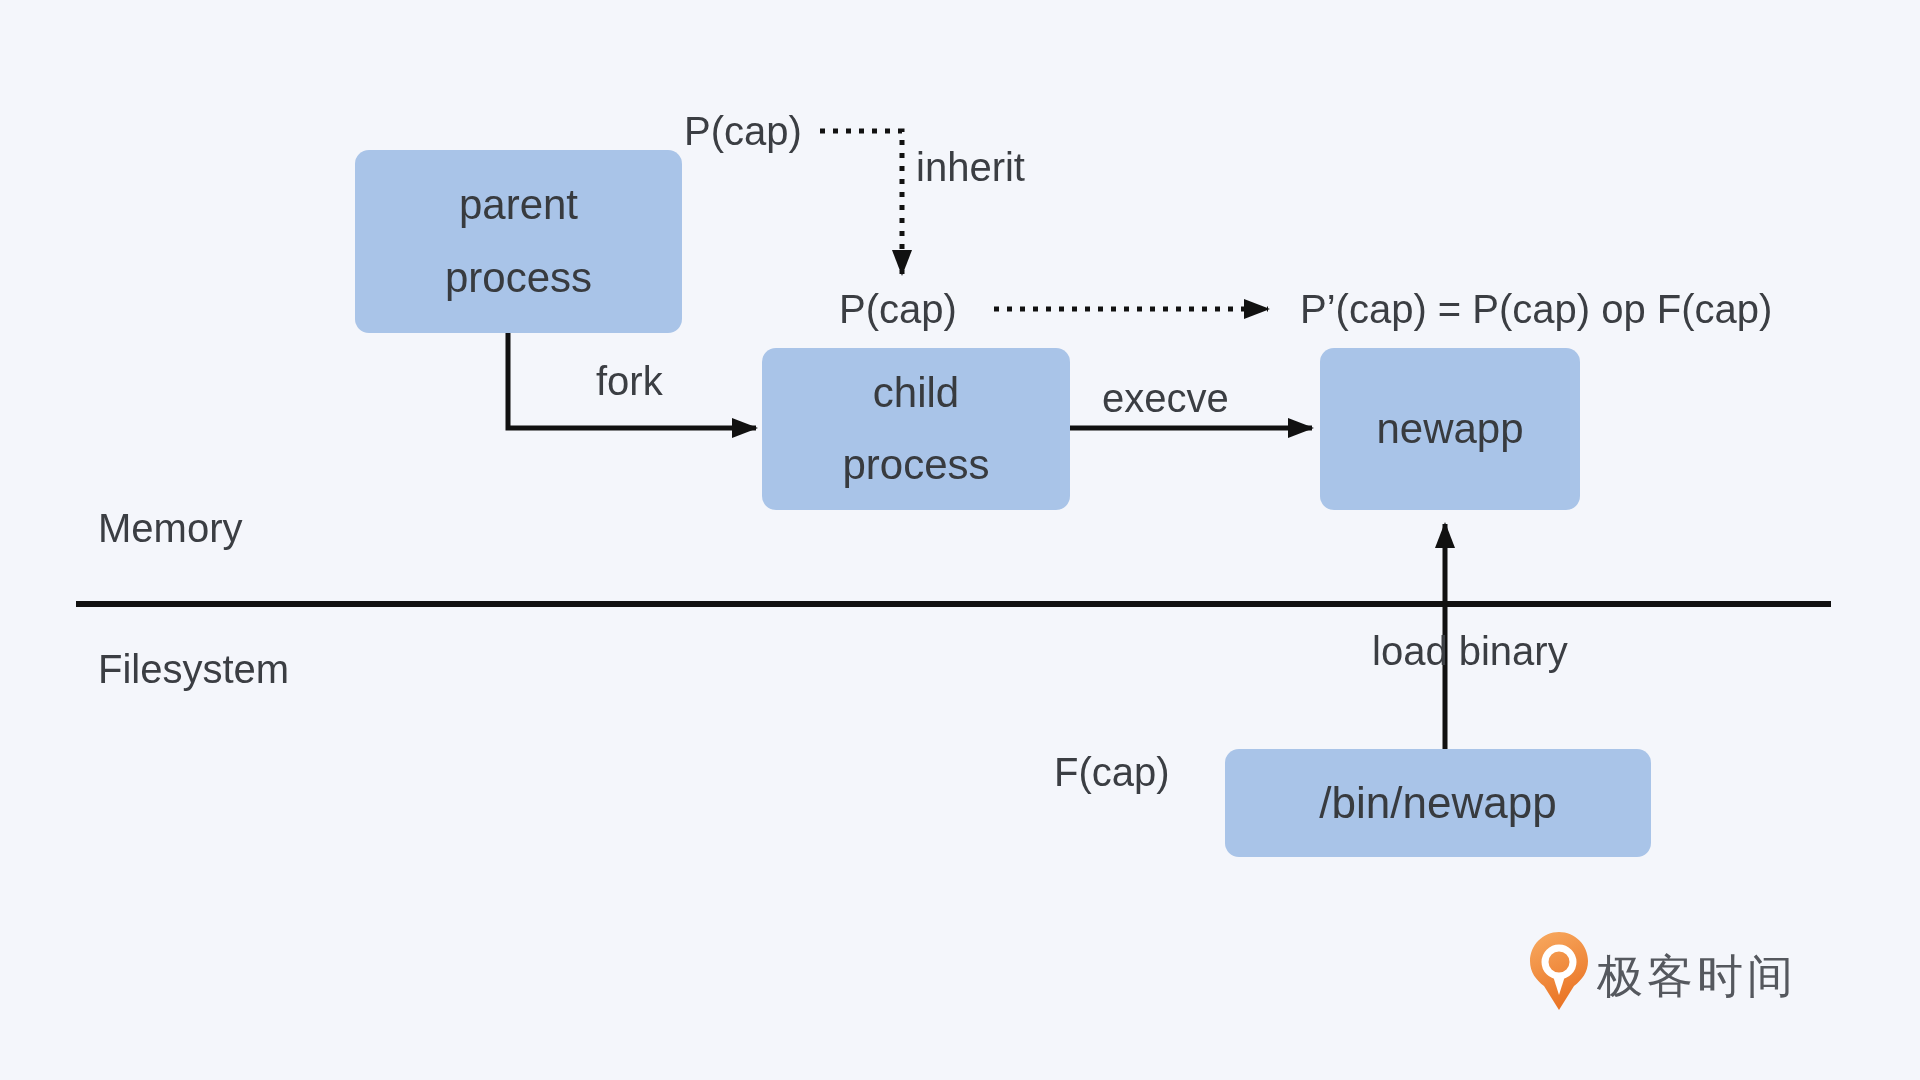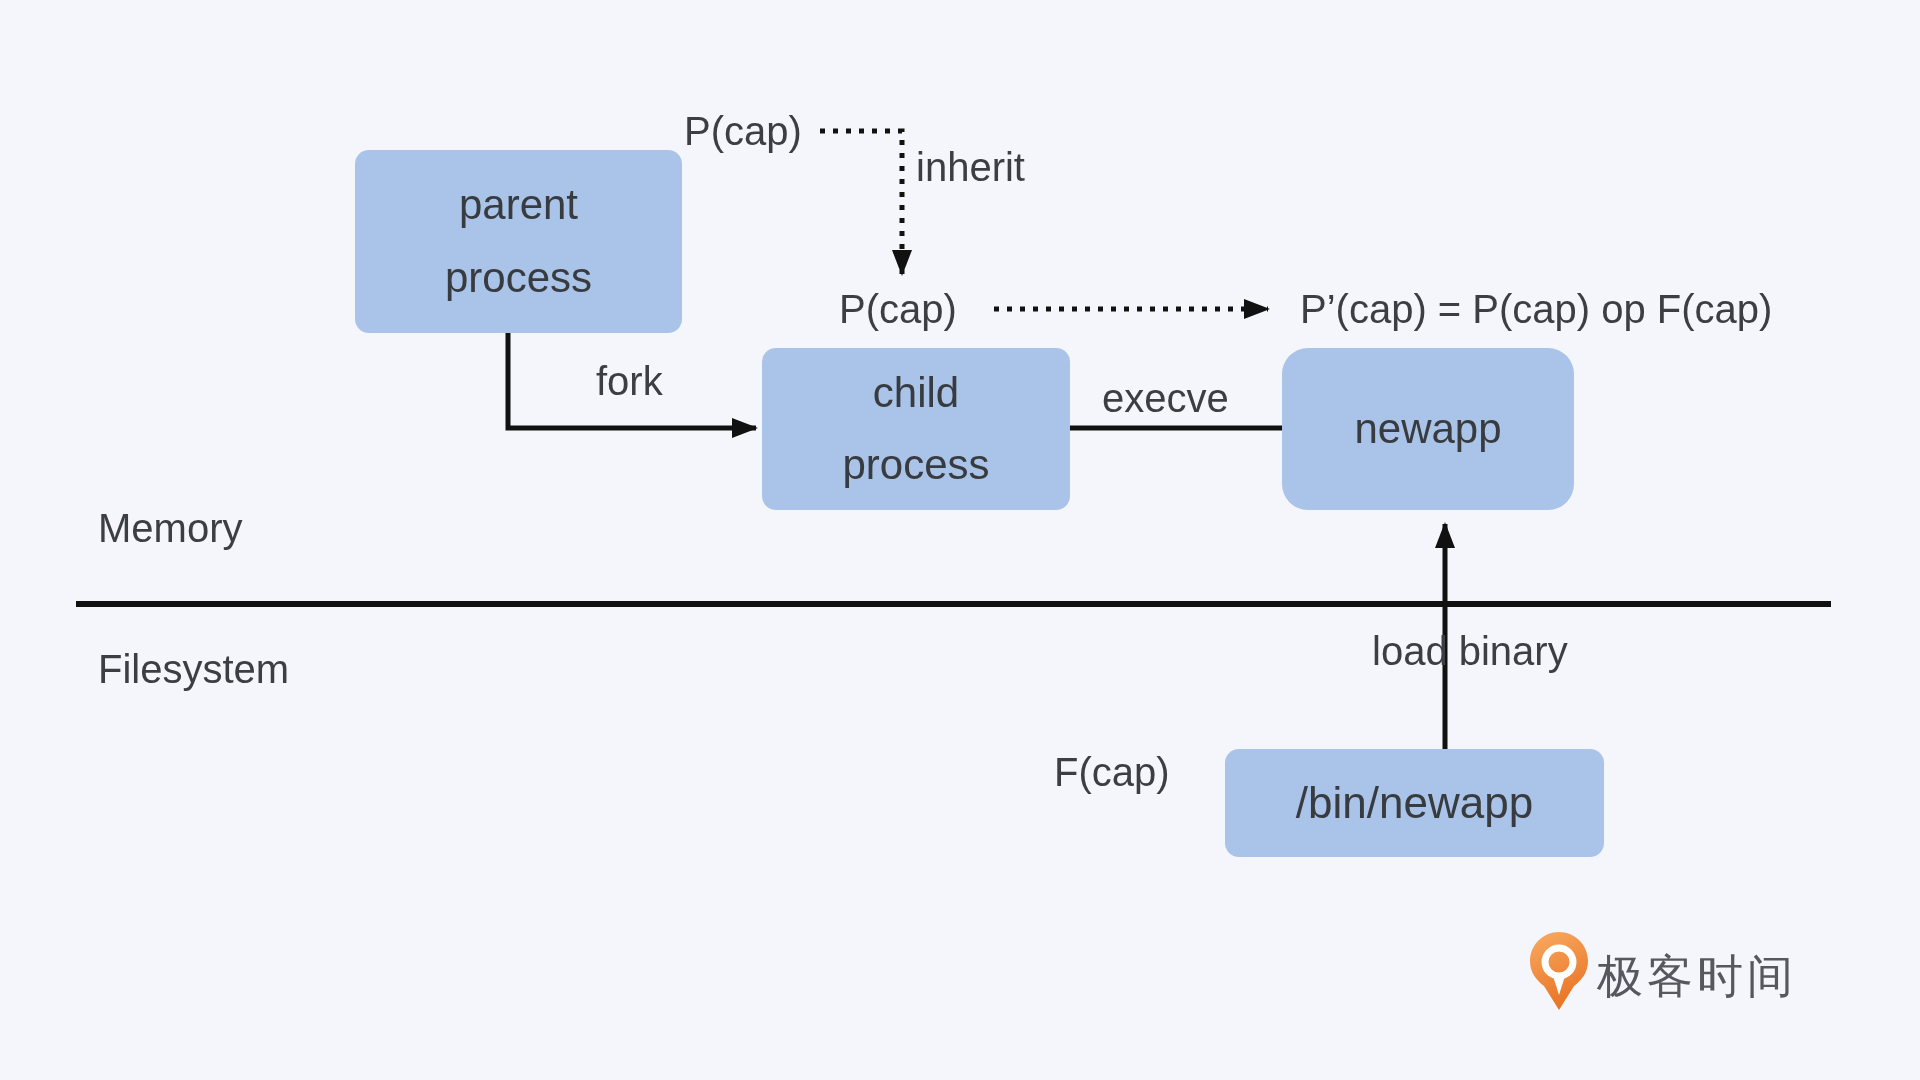--- a/index.html
+++ b/index.html
@@ -91,25 +91,25 @@
   <div class="node" style="left:355px; top:116px; width:327px; height:183px;margin-top:34px;">
     <div>parent</div>
     <div>process</div>
   </div>
 
   <div class="node" style="left:762px; top:348px; width:308px; height:162px;">
     <div>child</div>
     <div>process</div>
   </div>
 
-  <div class="node" style="left:1282px; top:348px; width:292px; height:162px;border-radius:26px;">
+  <div class="node" style="left:1320px; top:348px; width:260px; height:162px;">
     <div>newapp</div>
   </div>
 
-  <div class="node" style="left:1225px; top:749px; width:379px; height:108px; font-size:44px;">
+  <div class="node" style="left:1225px; top:749px; width:426px; height:108px; font-size:44px;">
     <div>/bin/newapp</div>
   </div>
 
   <div class="label" style="left:684px; top:131px;">P(cap)</div>
 
   <div class="label" style="left:916px; top:167px;">inherit</div>
 
   <div class="label" style="left:839px; top:309px;">P(cap)</div>
 
   <div class="label" style="left:1300px; top:309px;">P’(cap) = P(cap) op F(cap)</div>

